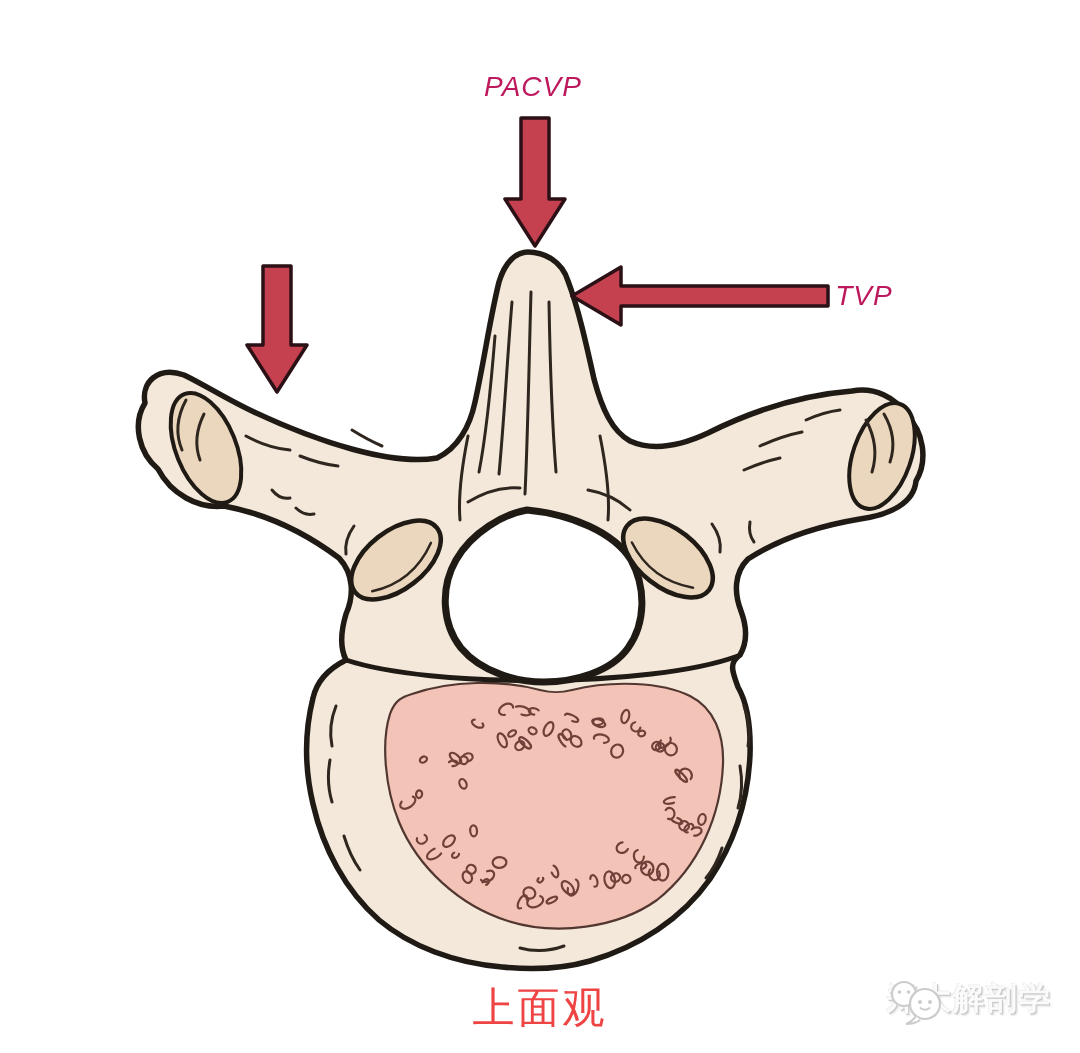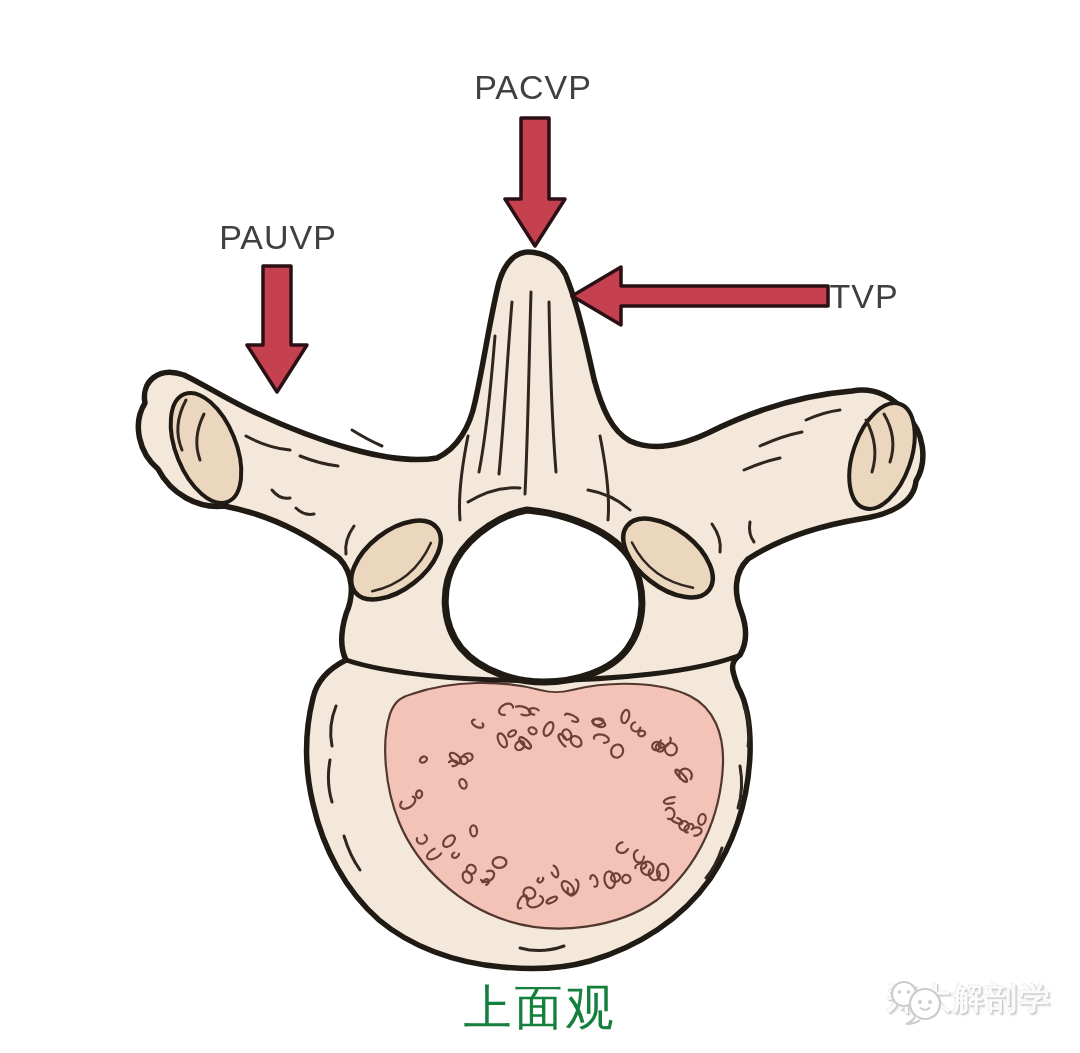--- a/index.html
+++ b/index.html
@@ -7,32 +7,33 @@
     position:relative;
     width:1080px;height:1053px;
     background:#ffffff;
     overflow:hidden;
     font-family:"Liberation Sans","DejaVu Sans",sans-serif;
   }
   .stage svg{position:absolute;left:0;top:0;}
   .lbl{
     position:absolute;
     transform:translate(-50%,-50%);
-    font-size:34px;
+    font-size:28px;
     font-weight:400;
-    color:#404040;
+    color:#be185d;
     letter-spacing:1px;
     white-space:nowrap;
     user-select:none;
+    font-style:italic;
   }
   .caption{
     position:absolute;
     transform:translate(-50%,-50%);
-    font-size:48px;
-    color:#15803d;
+    font-size:42px;
+    color:#ef4444;
     letter-spacing:3px;
     white-space:nowrap;
     text-align:right;
   }
   .watermark{
     position:absolute;
     right:28px;
     top:978px;
     display:flex;
     align-items:center;
@@ -233,21 +234,20 @@
     </g>
 
     <g stroke-width="3.5" stroke-linejoin="round" fill="#C5414F" stroke="#2B1116">
       <polygon points="521,118 549,118 549,199 565,199 535,246 505,199 521,199"></polygon>
       <polygon points="263,266 291,266 291,345 307,345 277,392 247,345 263,345"></polygon>
       <polygon points="572,296 621,267 621,286 828,286 828,306 621,306 621,325"></polygon>
     </g>
   </svg>
 
   <div class="lbl" style="left:533px;top:87px;">PACVP</div>
-  <div class="lbl" style="left:278px;top:237px;">PAUVP</div>
   <div class="lbl" style="left:864px;top:296px;">TVP</div>
 
   <div class="caption" style="left:540px;top:1008px;">上面观</div>
 
   <div class="watermark">
     <svg width="62" height="48" viewBox="0 0 62 48">
       <g stroke="#cccccc" stroke-width="2.2" fill="#ffffff">
         <circle cx="17" cy="16" r="12"></circle>
         <circle cx="38" cy="26" r="15"></circle>
         <path d="M29 38 q-4 6 -10 8 q9 0 14 -4"></path>

